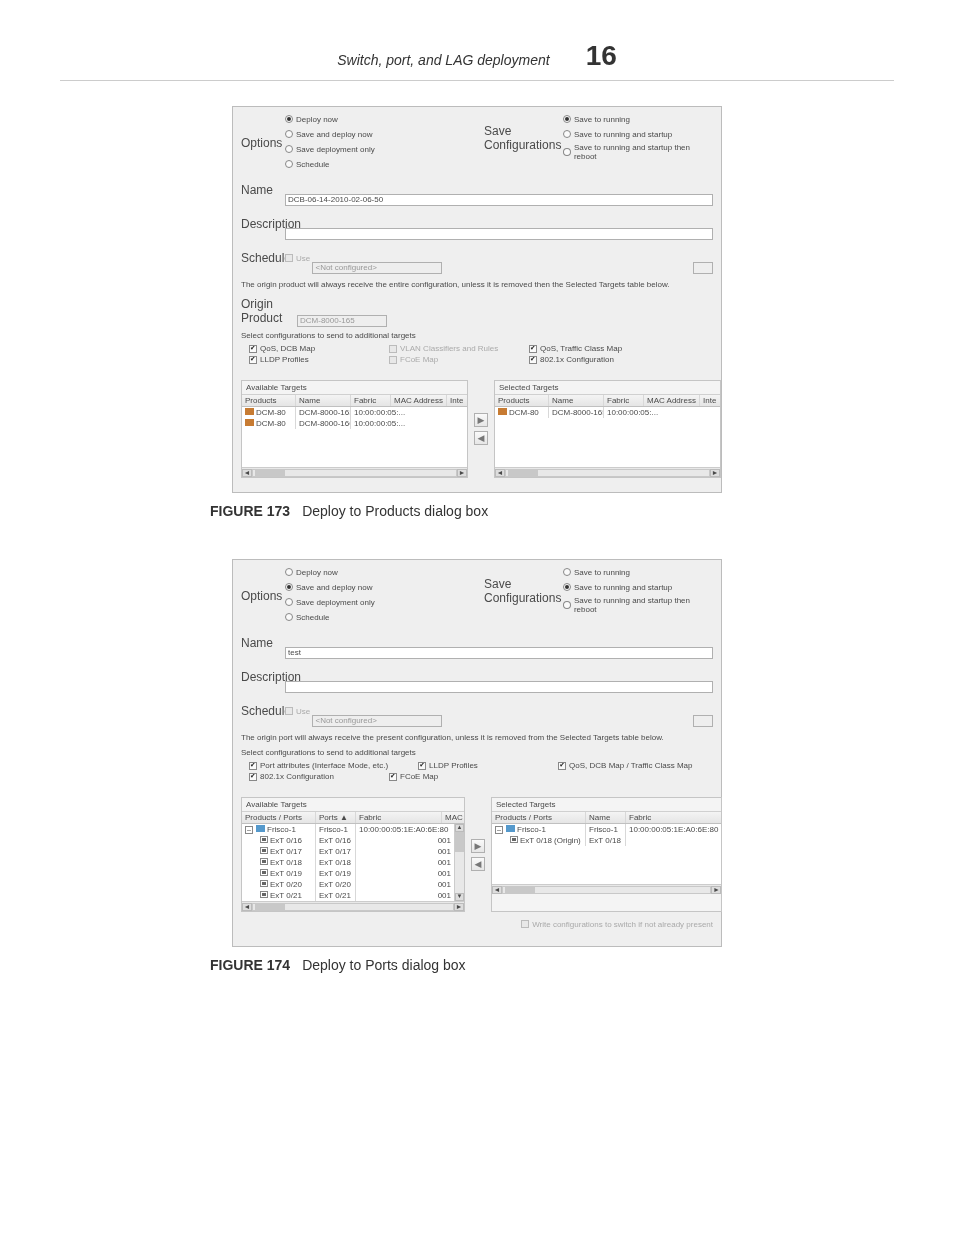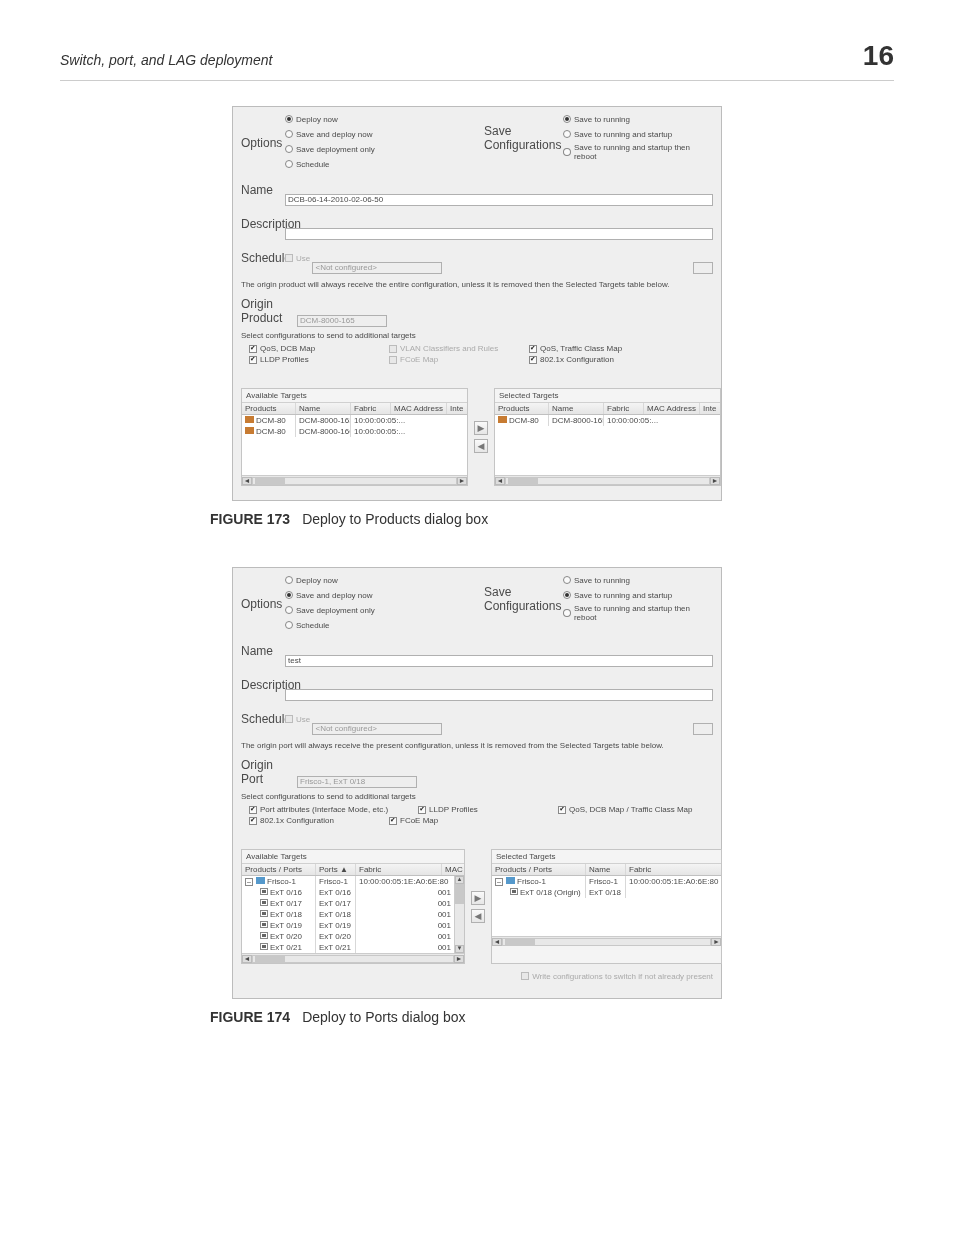--- a/index.html
+++ b/index.html
@@ -1,20 +1,20 @@
 <!DOCTYPE html>
 <html><head>
 <meta charset="utf-8">
 <style>
   * { box-sizing: border-box; margin: 0; padding: 0; }
   body { width: 954px; height: 1235px; background: #fff; font-family: Arial, sans-serif; color: #333; }
 
   .page { padding: 40px 60px 0 60px; }
 
-  .header { display: flex; justify-content: space-between; align-items: baseline; gap: 36px; border-bottom: 1px solid #ccc; padding-bottom: 8px; margin-bottom: 25px; }
+  .header { display: flex; justify-content: center; align-items: baseline; gap: 36px; border-bottom: 1px solid #ccc; padding-bottom: 8px; margin-bottom: 25px; }
   .header-title { font-style: italic; font-size: 14px; }
   .header-num { font-size: 28px; font-weight: bold; }
 
   .dialog { width: 490px; margin: 0 auto 10px auto; background: #efefef; border: 1px solid #bcbcbc; font-size: 8px; color: #4a4a4a; padding: 6px 8px 14px 8px; position: relative; }
   .row { display: flex; align-items: center; margin-bottom: 2px; min-height: 12px; }
   .lbl { width: 44px; font-size: 12px; }
   .radio { display: inline-block; width: 8px; height: 8px; border: 1px solid #888; border-radius: 50%; margin-right: 3px; vertical-align: middle; background: #fafafa; position: relative; }
   .radio.sel::after { content: ""; display: block; width: 4px; height: 4px; background: #333; border-radius: 50%; position: absolute; top: 1px; left: 1px; }
   .chk { display: inline-block; width: 8px; height: 8px; border: 1px solid #888; margin-right: 3px; vertical-align: middle; background: #fafafa; font-size: 7px; line-height: 6px; text-align: center; overflow: hidden; }
   .chk.on::after { content: "✔"; font-size: 7px; color: #2a2a2a; position: relative; top: -1px; }
@@ -28,21 +28,21 @@
   .two-col { display: flex; gap: 14px; }
   .col-left, .col-right { flex: 1; }
 
   .opt-col { display: flex; flex-direction: column; gap: 1px; }
 
   .note { font-size: 8px; margin: 6px 0; }
 
   .cfg-grid { display: flex; flex-wrap: wrap; gap: 2px 30px; margin-left: 8px; }
   .cfg-item { font-size: 8px; display: flex; align-items: center; min-width: 110px; }
 
-  .tables-row { display: flex; gap: 4px; align-items: stretch; margin-top: 24px; }
+  .tables-row { display: flex; gap: 4px; align-items: stretch; margin-top: 16px; }
   .tbl-frame { flex: 1; border: 1px solid #c5c5c5; background: #f4f4f4; }
   .tbl-title { font-size: 8px; padding: 2px 4px; border-bottom: 1px solid #d0d0d0; }
   .tbl-head { display: flex; background: linear-gradient(#f4f4f4,#e5e5e5); border-bottom: 1px solid #c0c0c0; font-size: 8px; }
   .th, .td { padding: 1px 3px; border-right: 1px solid #d8d8d8; overflow: hidden; white-space: nowrap; }
   .tbl-body { background: #fff; min-height: 60px; font-size: 8px; }
   .tr { display: flex; }
   .th:last-child, .td:last-child { border-right: none; }
 
   .mid-btns { display: flex; flex-direction: column; justify-content: center; gap: 4px; padding: 0 2px; }
   .arrow-btn { width: 14px; height: 14px; border: 1px solid #b0b0b0; background: linear-gradient(#fafafa,#e6e6e6); font-size: 9px; line-height: 12px; text-align: center; color: #777; }
@@ -282,24 +282,20 @@
         <div class="field wide">test</div>
       </div>
     <div class="row">
         <span class="lbl">Description</span>
         <div class="field wide"></div>
       </div>
     <div class="row"><span class="lbl">Schedule</span><span class="chk dis"></span><span class="faded">Use</span>&nbsp;<div class="field dis" style="width:130px">&lt;Not configured&gt;</div><div style="flex:1"></div><div class="field dis" style="width:20px"></div></div>
 
     <div class="note">The origin port will always receive the present configuration, unless it is removed from the Selected Targets table below.</div>
 
-    <div class="row">
-        <span class="lbl" style="width:56px">Origin Port</span>
-        <div class="field dis" style="width:120px">Frisco-1, ExT 0/18</div>
-      </div>
 
     <div style="font-size:8px;margin:4px 0;">Select configurations to send to additional targets</div>
     <div class="cfg-grid">
       <div class="cfg-item">
           <span class="chk on"></span>
           <span>Port attributes (Interface Mode, etc.)</span>
         </div>
       <div class="cfg-item">
           <span class="chk on"></span>
           <span>LLDP Profiles</span>

